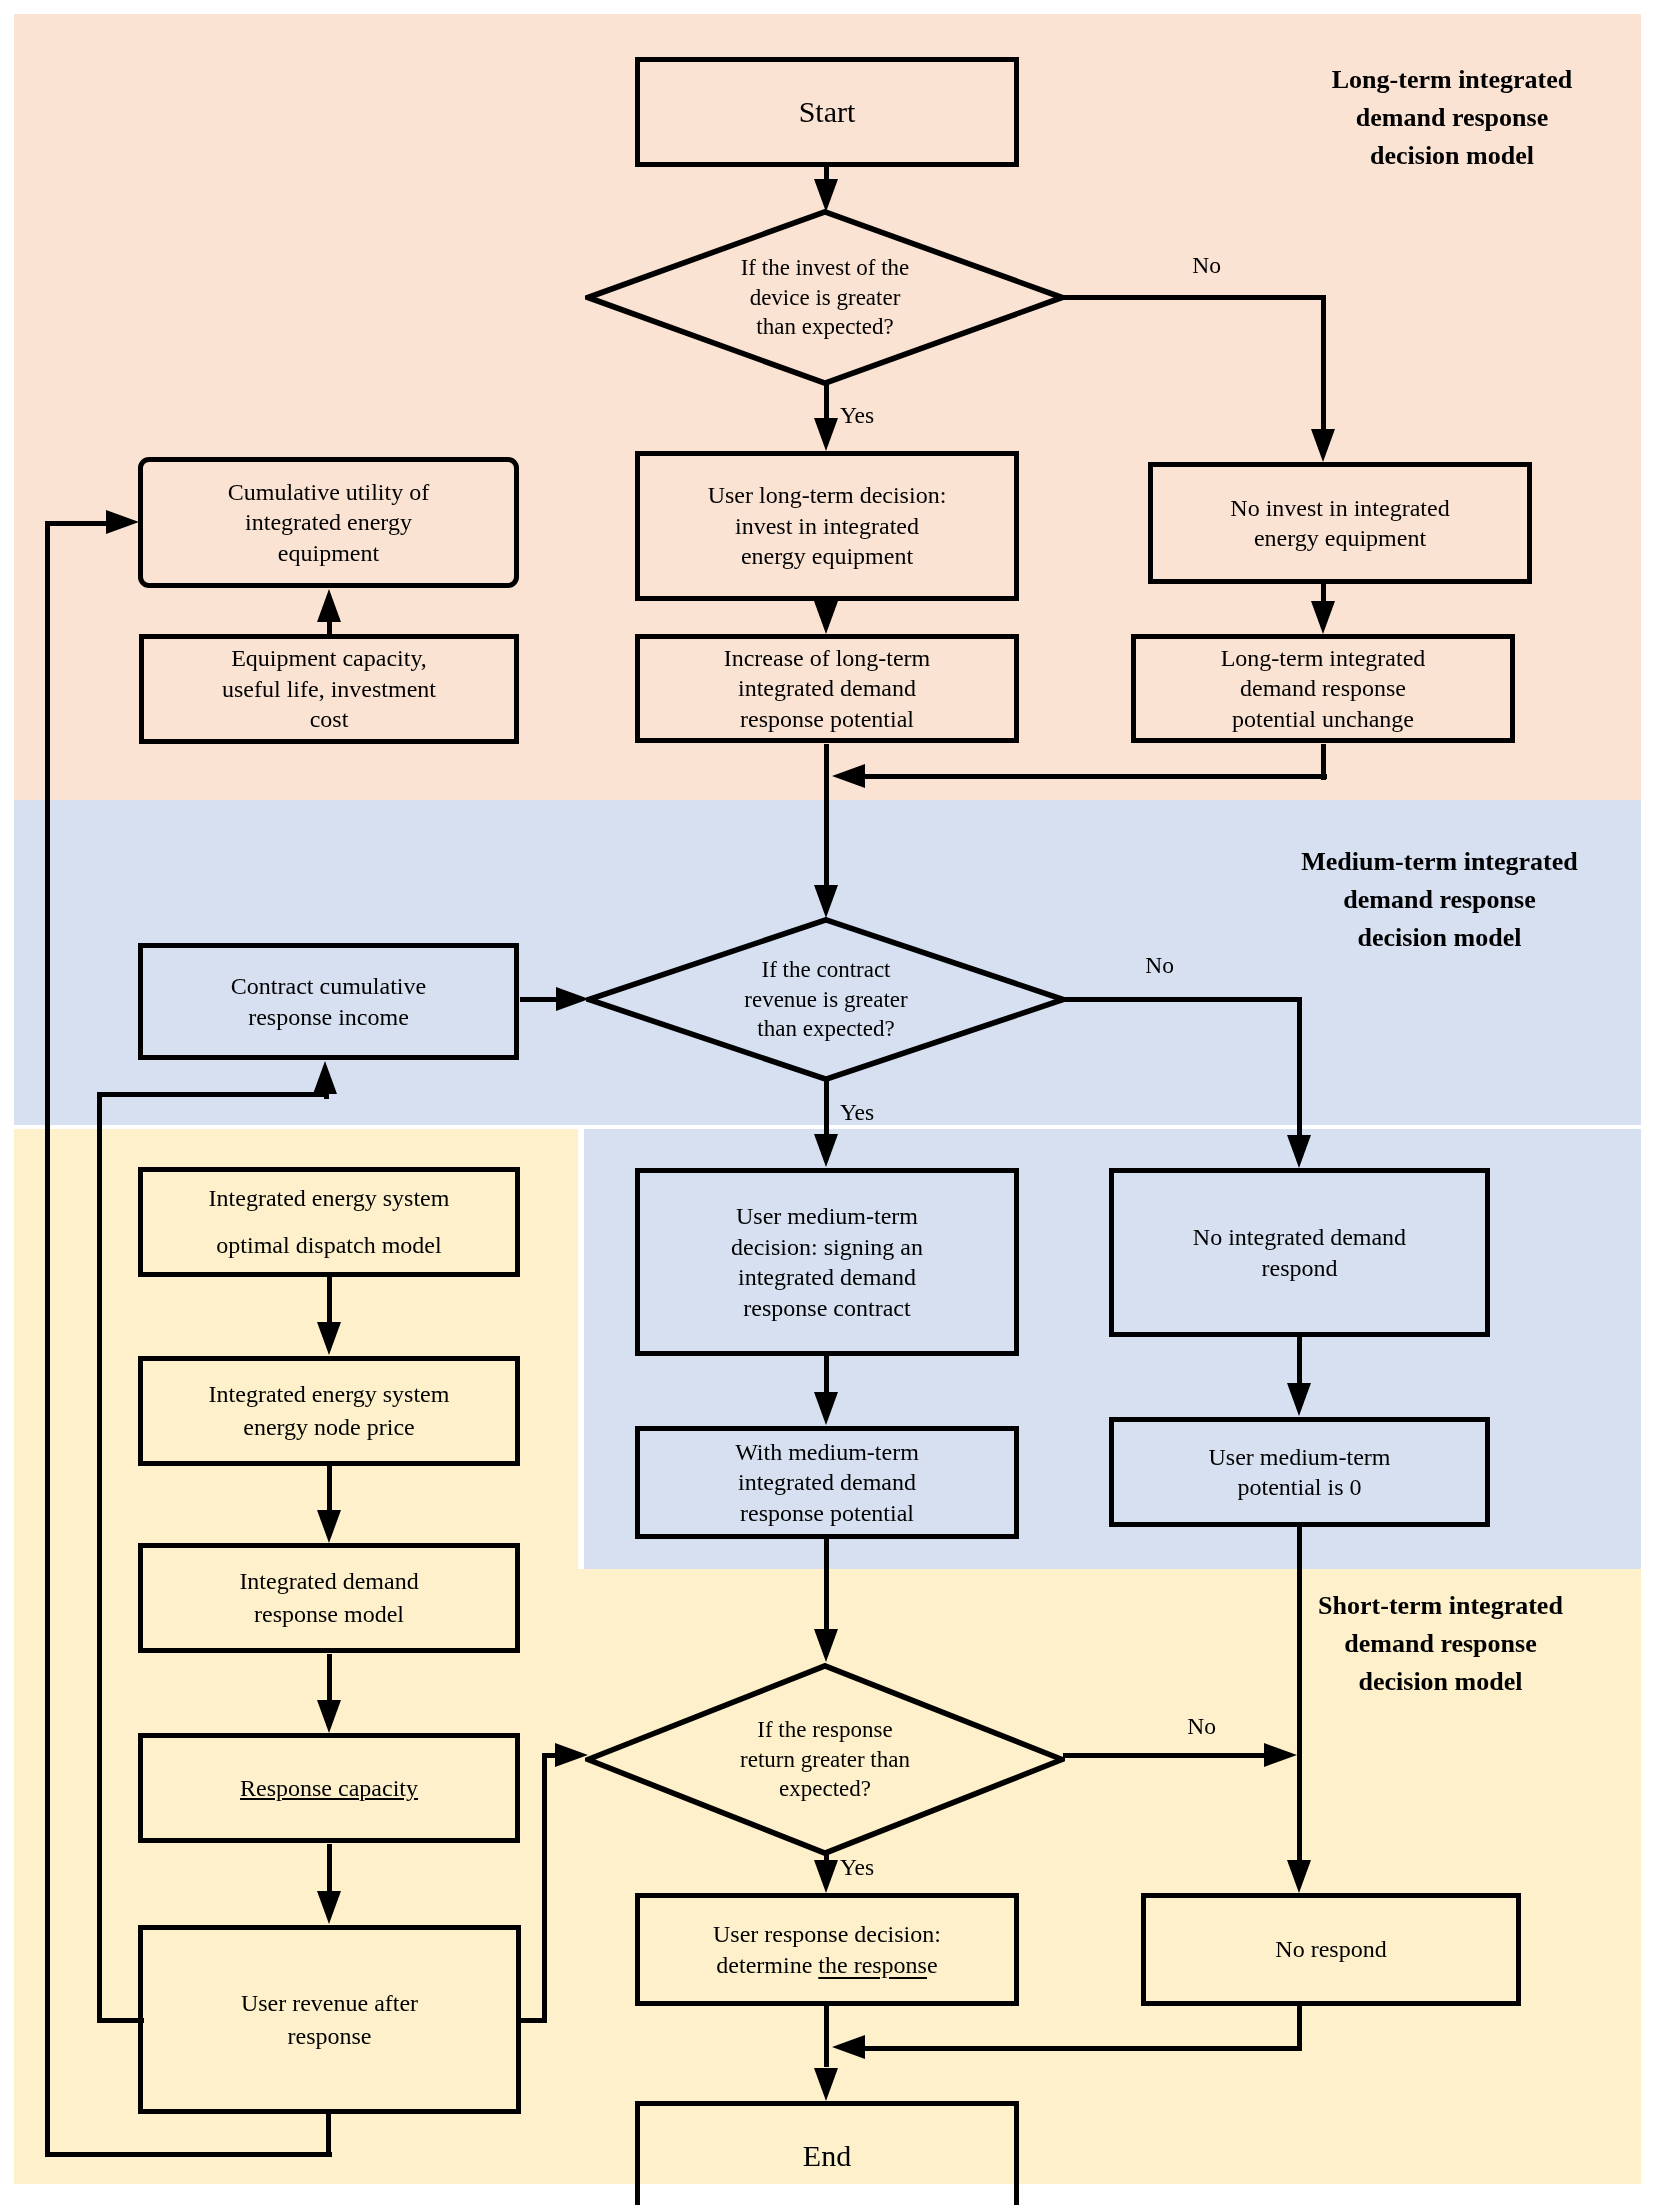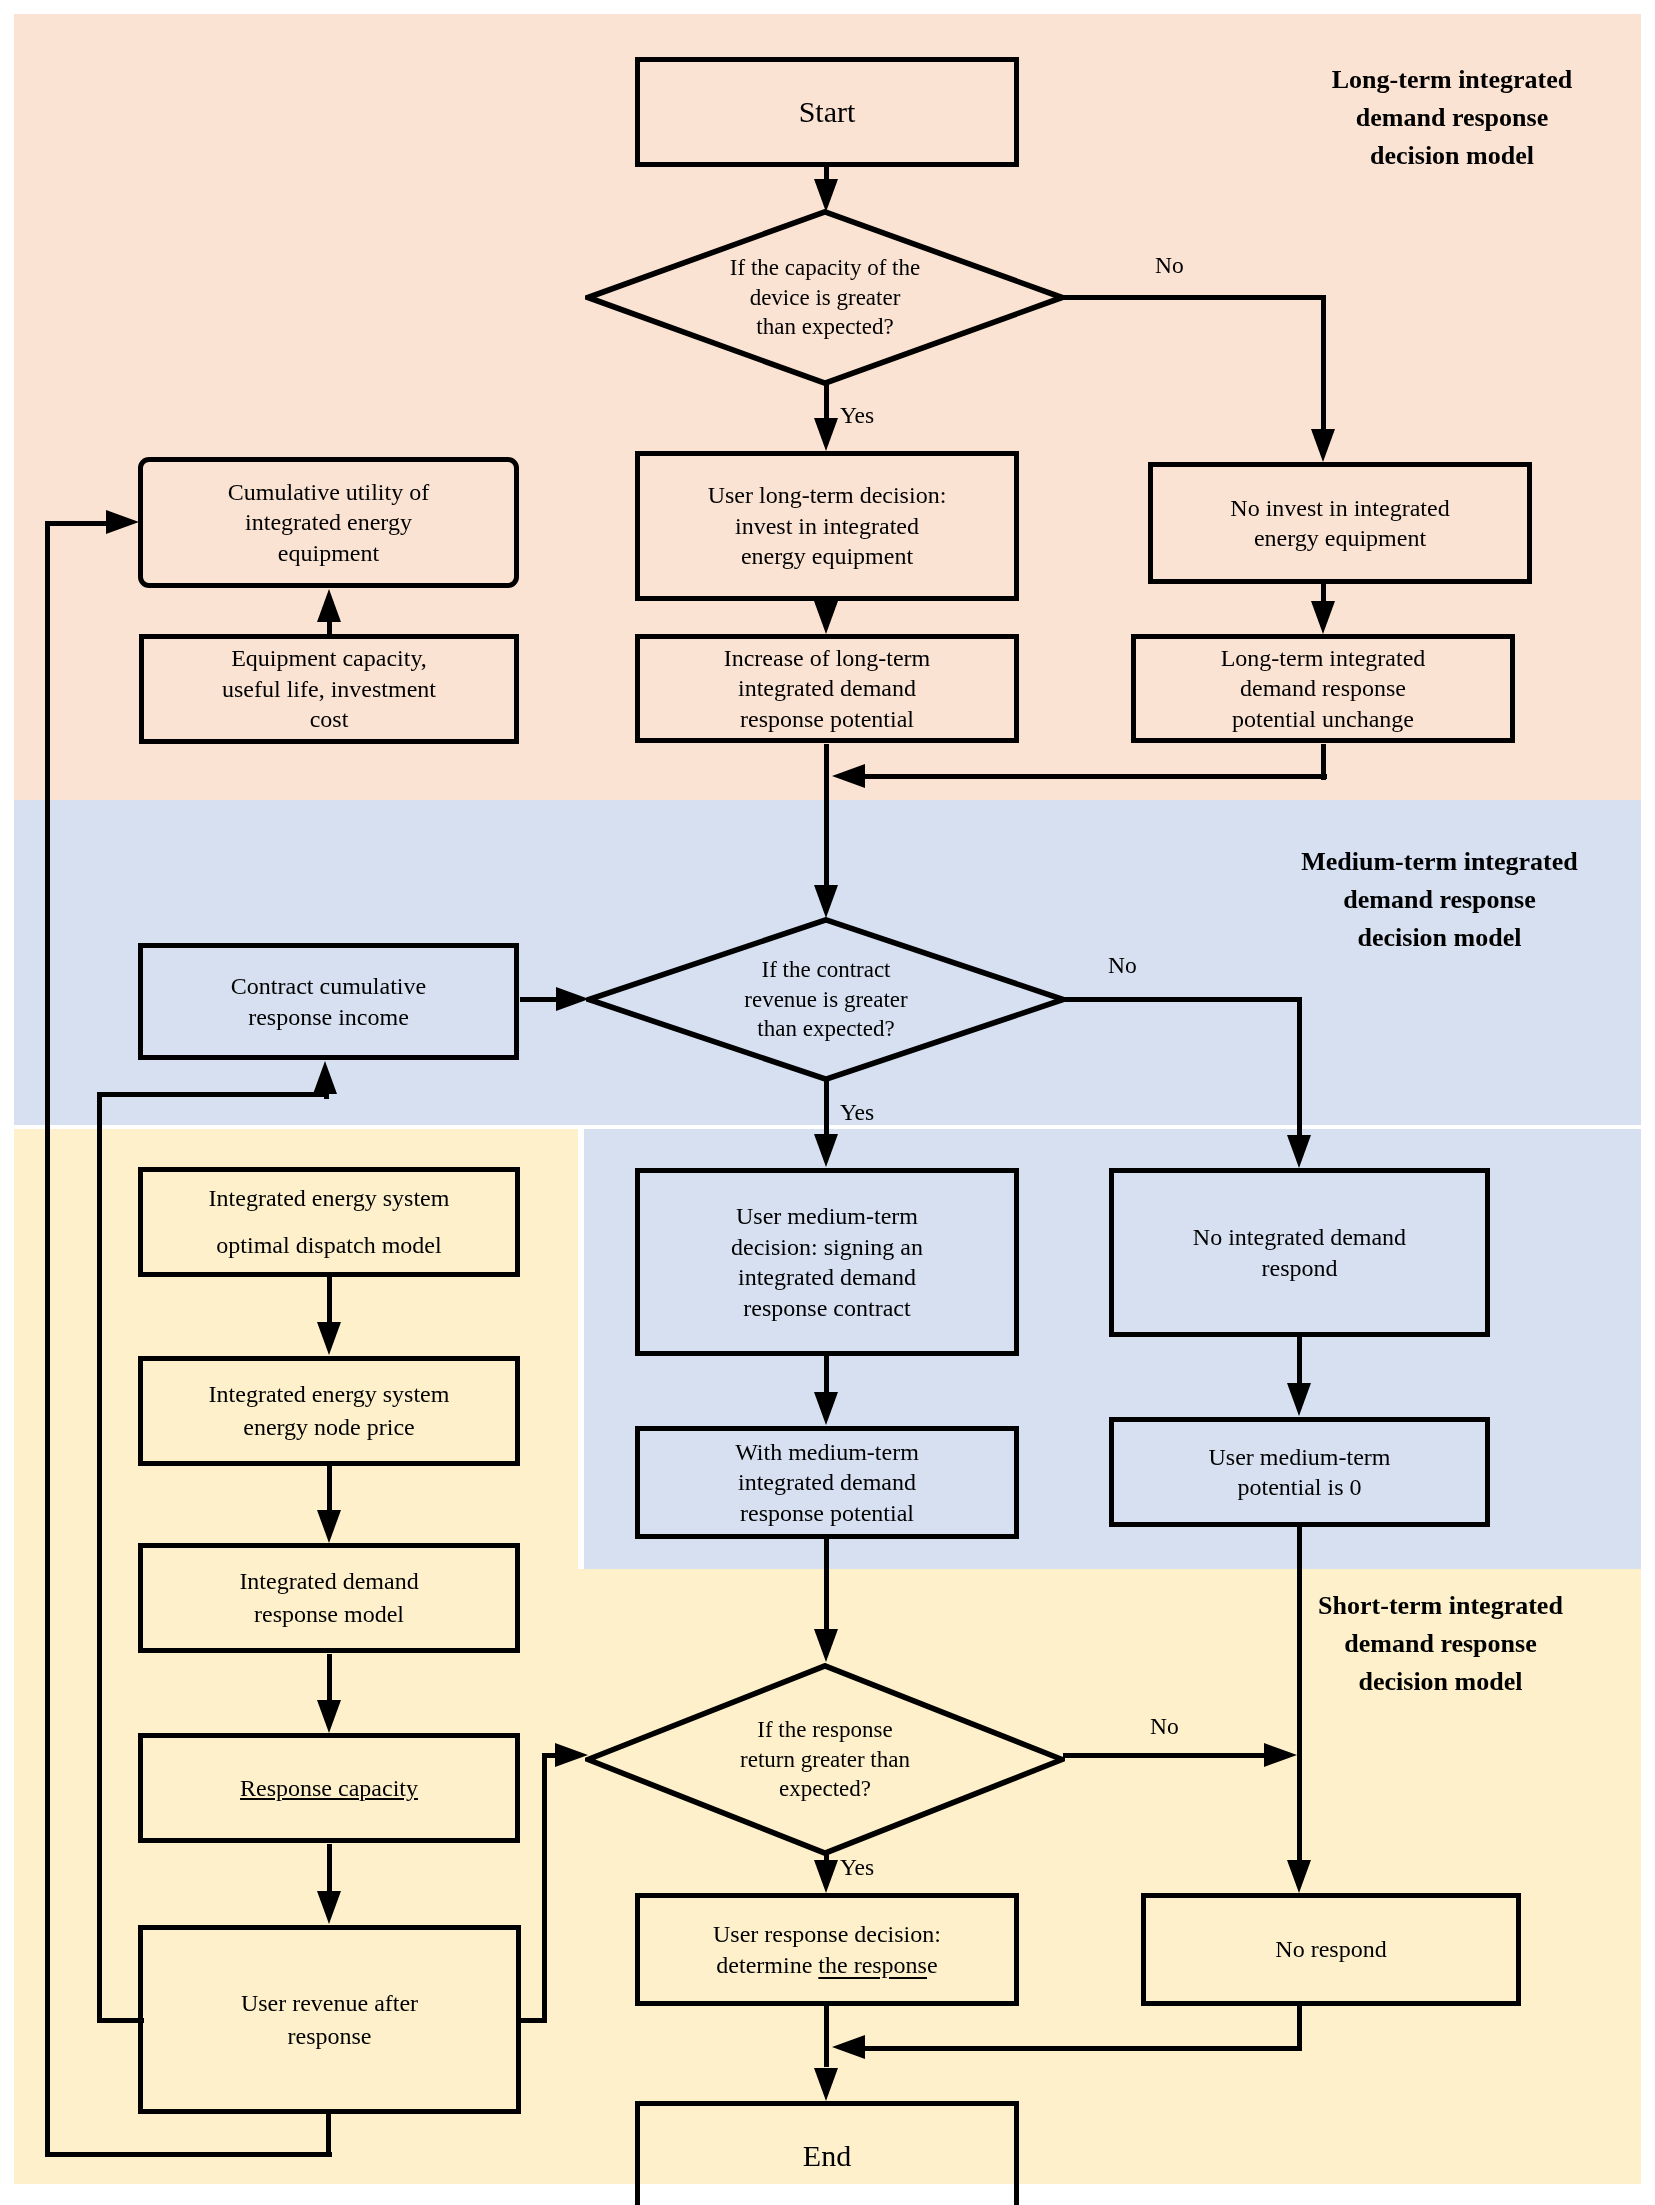--- a/index.html
+++ b/index.html
@@ -30,21 +30,21 @@
     position:absolute;display:flex;flex-direction:column;
     align-items:center;justify-content:center;text-align:center;
     font-size:23px;line-height:29.6px;
   }
   .dtext span{display:block;white-space:nowrap;}
   .stitle{
     position:absolute;text-align:center;
     font-weight:bold;font-size:26px;line-height:38px;
   }
   .stitle span{display:block;}
-  .elabel{position:absolute;font-size:23.5px;line-height:26px;text-align:left;}
+  .elabel{position:absolute;font-size:23.5px;line-height:26px;text-align:right;}
   .line{position:absolute;background:#000;}
   .ah{position:absolute;width:0;height:0;}
   .ah-down{border-left:12.7px solid transparent;border-right:12.7px solid transparent;border-top:33px solid #000;}
   .ah-up{border-left:12.7px solid transparent;border-right:12.7px solid transparent;border-bottom:33px solid #000;}
   .ah-left{border-top:12.7px solid transparent;border-bottom:12.7px solid transparent;border-right:33px solid #000;}
   .ah-right{border-top:12.7px solid transparent;border-bottom:12.7px solid transparent;border-left:33px solid #000;}
   .useg{text-decoration:underline;text-decoration-thickness:2.3px;text-underline-offset:4.2px;}
   .inline-parts span{display:inline;white-space:pre;}
 </style>
 </head>
@@ -157,21 +157,21 @@
   <div class="ah ah-down" style="left:317px;top:1510px;"></div>
   <div class="line" style="left:327px;top:1654px;width:5.2px;height:48px;"></div>
   <div class="ah ah-down" style="left:317px;top:1700px;"></div>
   <div class="line" style="left:327px;top:1844px;width:5.2px;height:49px;"></div>
   <div class="ah ah-down" style="left:317px;top:1891px;"></div>
 
   <svg class="dia" style="left:585px;top:209px;" width="480" height="177" viewBox="0 0 1024 378">
     <polygon points="512,6 1018,189 512,372 6,189" fill="#FBE3D3" stroke="#000" stroke-width="12"></polygon>
   </svg>
   <div class="dtext" style="left:585px;top:209px;width:480px;height:177px;">
-    <span>If the capacity of the</span>
+    <span>If the invest of the</span>
     <span>device is greater</span>
     <span>than expected?</span>
   </div>
 
   <svg class="dia" style="left:586px;top:917px;" width="480" height="165" viewBox="0 0 1024 352">
     <polygon points="512,6 1018,176 512,346 6,176" fill="#D6E0F1" stroke="#000" stroke-width="12"></polygon>
   </svg>
   <div class="dtext" style="left:586px;top:917px;width:480px;height:165px;">
     <span>If the contract</span>
     <span>revenue is greater</span>

